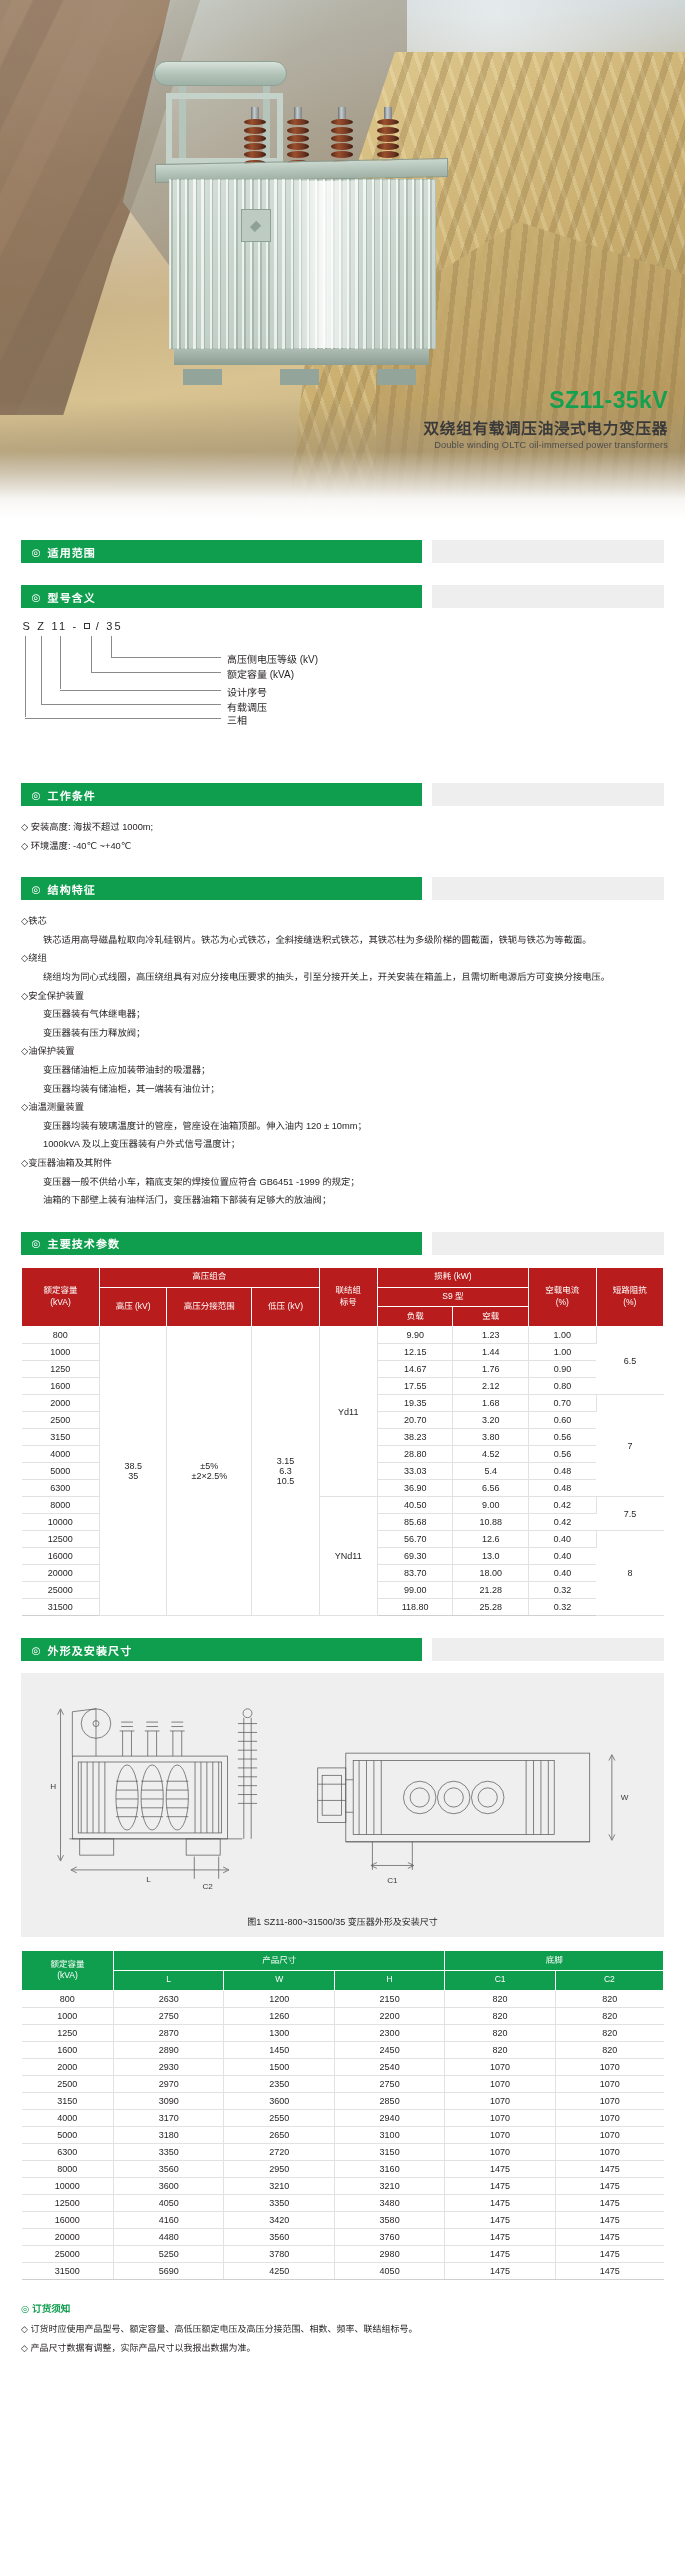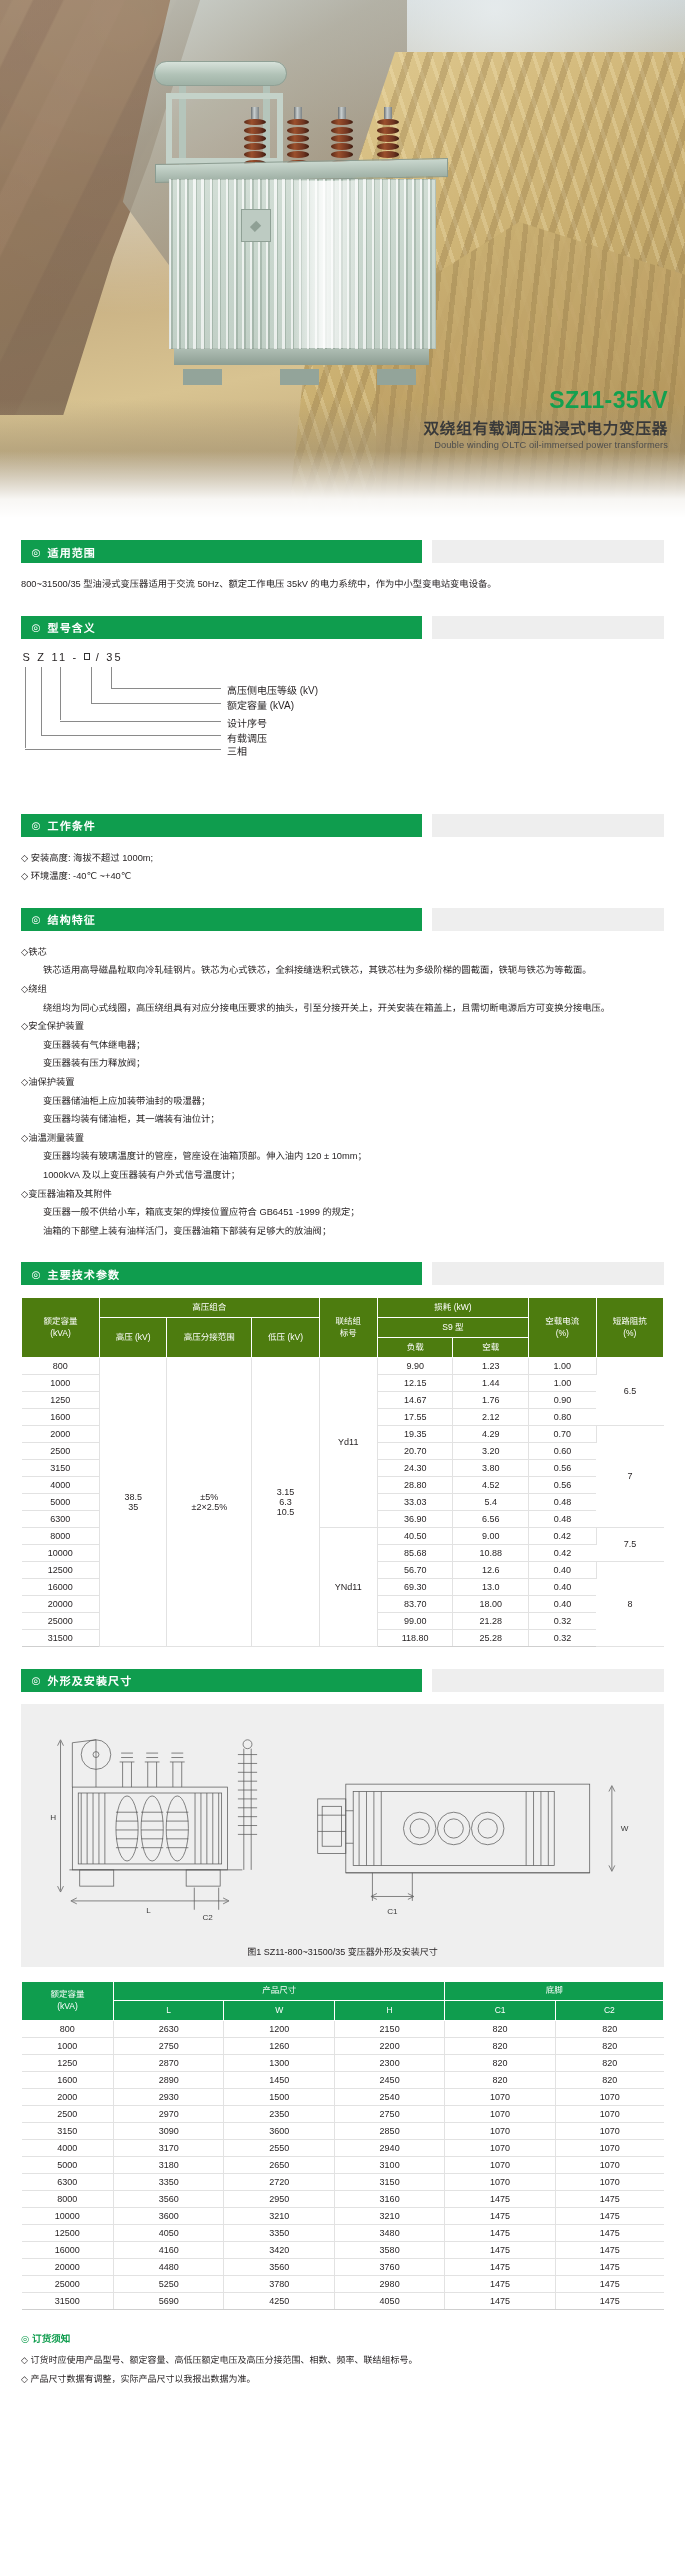--- a/index.html
+++ b/index.html
@@ -181,21 +181,21 @@
     display:inline-block; width:6.7px; height:6.7px; border:0.7px solid #333; vertical-align: 0.7px;
   }
   .md-line { position: absolute; background: #8a8a8a; }
   .md-v { width: 0.7px; }
   .md-h { height: 0.7px; }
   .md-lbl { position: absolute; font-size: 10px; white-space: nowrap; }
 
   
   table { border-collapse: collapse; width: 100%; font-size: 8.5px; }
   .tbl-main th {
-    background: #4d7c0f; color: #fff; font-weight: normal;
+    background: #b91c1c; color: #fff; font-weight: normal;
     border: 0.7px solid #ffffff; padding: 3.7px 1.5px; line-height: 1.35; text-align: center;
   }
   .tbl-main td {
     border-bottom: 0.7px solid #e2e2e2; border-right: 0.7px solid #e2e2e2;
     text-align: center; padding: 3px 1.5px; color: #231f20; font-size: 9px;
   }
   .tbl-main td:last-child { border-right: none; }
   .tbl-main tr:last-child td { border-bottom: 0.7px solid #cfcfcf; }
   .tbl-main { margin-top: 1.5px; }
 
@@ -304,23 +304,20 @@
   </div>
 
   <div class="content">
 
     <div class="sec-head">
       <div class="bar">
         <span class="ring">◎</span>
         <span>适用范围</span>
       </div>
       <div class="tail"></div>
-    </div>
-    <div class="body-text">
-      <p>800~31500/35 型油浸式变压器适用于交流 50Hz、额定工作电压 35kV 的电力系统中，作为中小型变电站变电设备。</p>
     </div>
 
     <div class="sec-head">
       <div class="bar">
         <span class="ring">◎</span>
         <span>型号含义</span>
       </div>
       <div class="tail"></div>
     </div>
 
@@ -471,33 +468,33 @@
         </tr>
         <tr>
           <td>1600</td>
           <td>17.55</td>
           <td>2.12</td>
           <td>0.80</td>
         </tr>
         <tr>
           <td>2000</td>
           <td>19.35</td>
-          <td>4.29</td>
+          <td>1.68</td>
           <td>0.70</td>
           <td rowspan="6">7</td>
         </tr>
         <tr>
           <td>2500</td>
           <td>20.70</td>
           <td>3.20</td>
           <td>0.60</td>
         </tr>
         <tr>
           <td>3150</td>
-          <td>24.30</td>
+          <td>38.23</td>
           <td>3.80</td>
           <td>0.56</td>
         </tr>
         <tr>
           <td>4000</td>
           <td>28.80</td>
           <td>4.52</td>
           <td>0.56</td>
         </tr>
         <tr>

